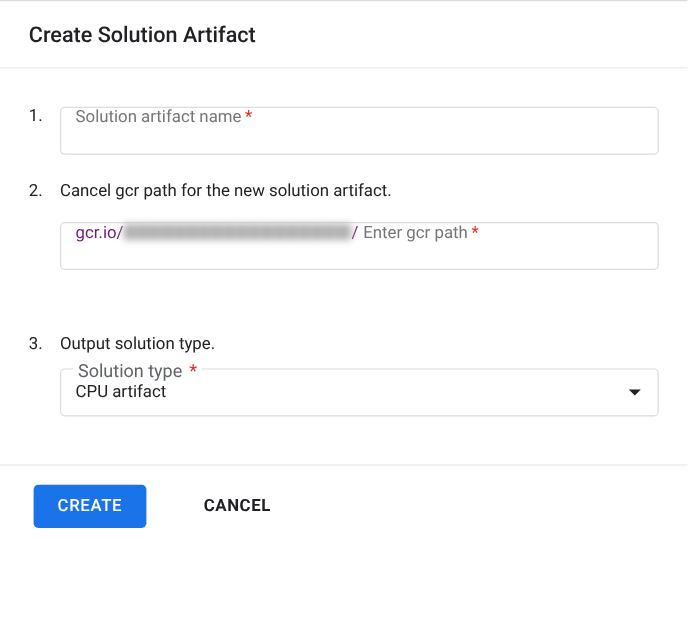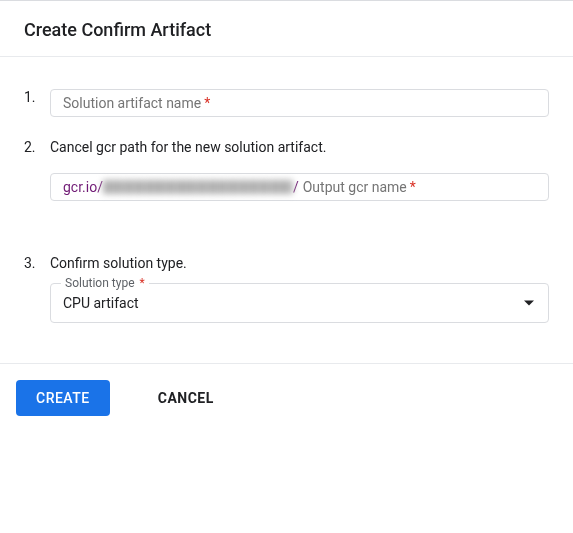--- a/index.html
+++ b/index.html
@@ -37,23 +37,22 @@
     .step-body {
       flex: 1;
     }
     .step-label {
       color: #202124;
       margin-bottom: 18px;
     }
     .text-field {
       border: 1px solid #dadce0;
       border-radius: 4px;
-      height: 28px;
+      height: 40px;
       display: flex;
-      align-items: center;
       padding: 0 12px;
       font-size: 14px;
       color: #5f6368;
       background: #fff;
     }
     .text-field .placeholder {
       color: #757575;
     }
     .text-field .prefix {
       color: #701a75;
@@ -83,41 +82,41 @@
       padding: 0 12px;
       margin-top: 12px;
       cursor: pointer;
     }
     .select-floating-label {
       position: absolute;
       top: -8px;
       left: 10px;
       background: #fff;
       padding: 0 4px;
-      font-size: 12px;
+      font-size: 15px;
       color: #5f6368;
     }
     .select-value {
       font-size: 14px;
       color: #202124;
     }
     .select-arrow {
       position: absolute;
       right: 14px;
       top: 50%;
       transform: translateY(-50%);
       width: 0;
       height: 0;
       border-left: 5px solid transparent;
       border-right: 5px solid transparent;
       border-top: 5px solid #202124;
     }
     .footer {
       border-top: 1px solid #e8eaed;
-      padding: 16px 24px 36px 16px;
+      padding: 16px 24px 36px 28px;
       display: flex;
       align-items: center;
       gap: 28px;
     }
     .btn {
       font-family: inherit;
       font-size: 14px;
       font-weight: 500;
       letter-spacing: 0.5px;
       border: none;
@@ -136,21 +135,21 @@
       color: #202124;
       font-weight: bold;
     }
   </style>
 </head>
 <body>
 
 <div class="dialog">
 
   <div class="header">
-    <h1>Create Confirm Artifact</h1>
+    <h1>Create Solution Artifact</h1>
   </div>
 
   <div class="content">
 
     <div class="step">
       <div class="step-num">1.</div>
       <div class="step-body">
         <div class="text-field">
           <span class="placeholder">Solution artifact name</span>
           <span class="req">*</span>
@@ -160,30 +159,30 @@
 
     <div class="step">
       <div class="step-num">2.</div>
       <div class="step-body">
         <div class="step-label">Cancel gcr path for the new solution artifact.</div>
         <div class="text-field">
           <span class="prefix">gcr.io/</span>
           <span class="redacted">████████████████████</span>
           <span class="prefix">/</span>
           <span style="width:4px"></span>
-          <span class="placeholder">Output gcr name</span>
+          <span class="placeholder">Enter gcr path</span>
           <span class="req">*</span>
         </div>
       </div>
     </div>
 
     <div class="step extra-gap">
       <div class="step-num">3.</div>
       <div class="step-body">
-        <div class="step-label" style="margin-bottom:0">Confirm solution type.</div>
+        <div class="step-label" style="margin-bottom:0">Output solution type.</div>
         <div class="select-wrap">
           <div class="select-floating-label">
             <span>Solution type</span>
             <span class="req" style="margin-left:2px">*</span>
           </div>
           <div class="select-value">CPU artifact</div>
           <div class="select-arrow"></div>
         </div>
       </div>
     </div>

